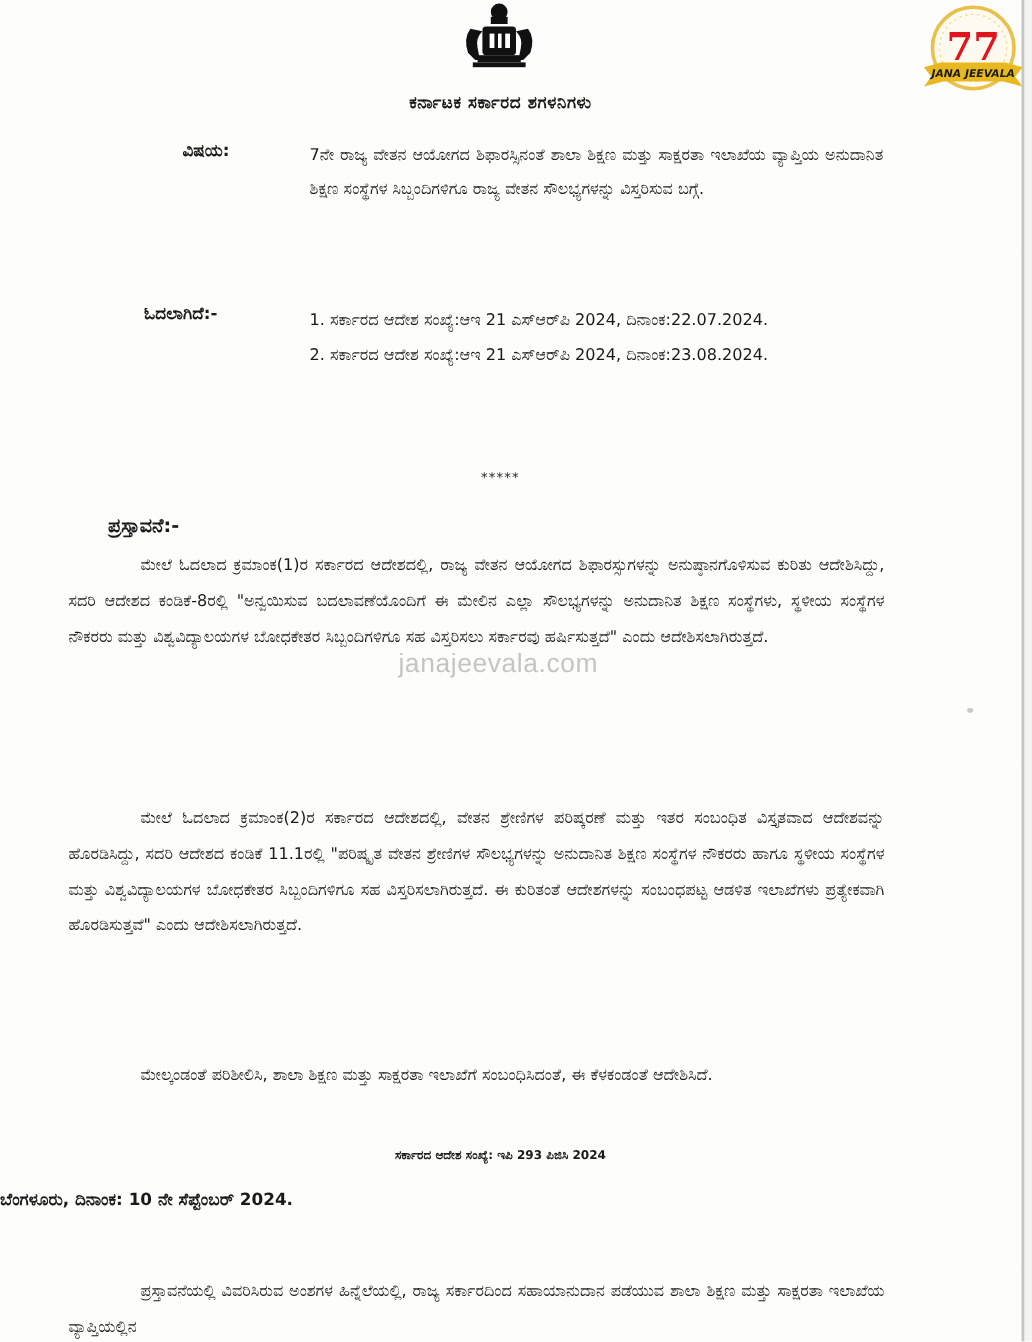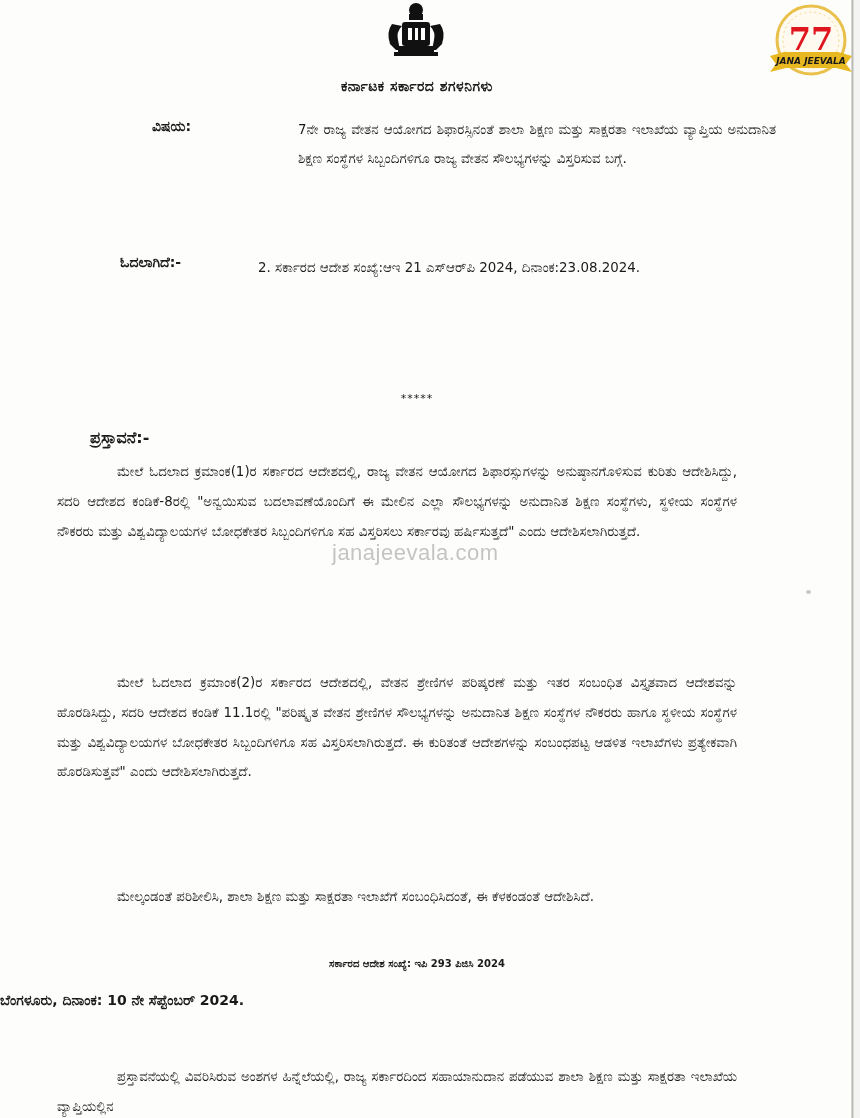--- a/index.html
+++ b/index.html
@@ -17,21 +17,21 @@
   .emblem { position:absolute; left:378px; top:2px; width:76px; height:60px; }
   .badge { position:absolute; left:766px; top:2px; width:90px; height:82px; }
   .doc-title {
     position:absolute; left:0; top:78px; width:834px; text-align:center;
     font-size:14px; font-weight:bold; letter-spacing:0.5px;
   }
   .row { position:absolute; font-size:13.4px; line-height:28.5px; }
   .label { position:absolute; font-weight:bold; font-size:14px; }
   .justify { text-align:justify; text-align-last:left; }
   .subject-label { left:152px; top:118px; }
-  .subject-text { left:258px; top:116px; width:478px;margin-left:40px; }
+  .subject-text { left:258px; top:116px; width:478px; }
   .ref-label { left:120px; top:254px; }
   .ref-list { left:258px; top:254px; width:478px; }
   .ref-item { margin:0; }
   .stars { position:absolute; left:0; top:392px; width:834px; text-align:center; font-size:11px; letter-spacing:1px; }
   .preamble-label { position:absolute; left:90px; top:428px; font-weight:bold; font-size:16px; }
   .para { position:absolute; left:57px; width:680px; font-size:13.4px; line-height:29.8px; text-indent:60px; text-align:justify; }
   .p1 { top:457px; }
   .p2 { top:668px; }
   .p3 { top:882px; }
   .order-no { position:absolute; left:0; top:958px; width:834px; text-align:center; font-weight:bold; font-size:10px; }
@@ -74,20 +74,21 @@
   <text x="45" y="62" text-anchor="middle" font-family="DejaVu Sans, sans-serif" font-weight="bold" font-style="italic" font-size="9" fill="#1a1a1a">JANA JEEVALA</text>
 </svg>
 
 <div class="doc-title">ಕರ್ನಾಟಕ ಸರ್ಕಾರದ ಶಗಳನಿಗಳು</div>
 
 <div class="label subject-label">ವಿಷಯ:</div>
 <div class="row subject-text justify">7ನೇ ರಾಜ್ಯ ವೇತನ ಆಯೋಗದ ಶಿಫಾರಸ್ಸಿನಂತೆ ಶಾಲಾ ಶಿಕ್ಷಣ ಮತ್ತು ಸಾಕ್ಷರತಾ ಇಲಾಖೆಯ ವ್ಯಾಪ್ತಿಯ ಅನುದಾನಿತ ಶಿಕ್ಷಣ ಸಂಸ್ಥೆಗಳ ಸಿಬ್ಬಂದಿಗಳಿಗೂ ರಾಜ್ಯ ವೇತನ ಸೌಲಭ್ಯಗಳನ್ನು ವಿಸ್ತರಿಸುವ ಬಗ್ಗೆ.</div>
 
 <div class="label ref-label">ಓದಲಾಗಿದೆ:-</div>
 <div class="row ref-list justify">
+  <p class="ref-item">1. ಸರ್ಕಾರದ ಆದೇಶ ಸಂಖ್ಯೆ:ಆಇ 21 ಎಸ್‌ಆರ್‌ಪಿ 2024, ದಿನಾಂಕ:22.07.2024.</p>
   <p class="ref-item">2. ಸರ್ಕಾರದ ಆದೇಶ ಸಂಖ್ಯೆ:ಆಇ 21 ಎಸ್‌ಆರ್‌ಪಿ 2024, ದಿನಾಂಕ:23.08.2024.</p>
 </div>
 <div class="stars">*****</div>
 
 <div class="preamble-label">ಪ್ರಸ್ತಾವನೆ:-</div>
 <div class="para p1">ಮೇಲೆ ಓದಲಾದ ಕ್ರಮಾಂಕ(1)ರ ಸರ್ಕಾರದ ಆದೇಶದಲ್ಲಿ, ರಾಜ್ಯ ವೇತನ ಆಯೋಗದ ಶಿಫಾರಸ್ಸುಗಳನ್ನು ಅನುಷ್ಠಾನಗೊಳಿಸುವ ಕುರಿತು ಆದೇಶಿಸಿದ್ದು, ಸದರಿ ಆದೇಶದ ಕಂಡಿಕೆ-8ರಲ್ಲಿ "ಅನ್ವಯಿಸುವ ಬದಲಾವಣೆಯೊಂದಿಗೆ ಈ ಮೇಲಿನ ಎಲ್ಲಾ ಸೌಲಭ್ಯಗಳನ್ನು ಅನುದಾನಿತ ಶಿಕ್ಷಣ ಸಂಸ್ಥೆಗಳು, ಸ್ಥಳೀಯ ಸಂಸ್ಥೆಗಳ ನೌಕರರು ಮತ್ತು ವಿಶ್ವವಿದ್ಯಾಲಯಗಳ ಬೋಧಕೇತರ ಸಿಬ್ಬಂದಿಗಳಿಗೂ ಸಹ ವಿಸ್ತರಿಸಲು ಸರ್ಕಾರವು ಹರ್ಷಿಸುತ್ತದೆ" ಎಂದು ಆದೇಶಿಸಲಾಗಿರುತ್ತದೆ.</div>
 <div class="para p2">ಮೇಲೆ ಓದಲಾದ ಕ್ರಮಾಂಕ(2)ರ ಸರ್ಕಾರದ ಆದೇಶದಲ್ಲಿ, ವೇತನ ಶ್ರೇಣಿಗಳ ಪರಿಷ್ಕರಣೆ ಮತ್ತು ಇತರ ಸಂಬಂಧಿತ ವಿಸ್ತೃತವಾದ ಆದೇಶವನ್ನು ಹೊರಡಿಸಿದ್ದು, ಸದರಿ ಆದೇಶದ ಕಂಡಿಕೆ 11.1ರಲ್ಲಿ "ಪರಿಷ್ಕೃತ ವೇತನ ಶ್ರೇಣಿಗಳ ಸೌಲಭ್ಯಗಳನ್ನು ಅನುದಾನಿತ ಶಿಕ್ಷಣ ಸಂಸ್ಥೆಗಳ ನೌಕರರು ಹಾಗೂ ಸ್ಥಳೀಯ ಸಂಸ್ಥೆಗಳ ಮತ್ತು ವಿಶ್ವವಿದ್ಯಾಲಯಗಳ ಬೋಧಕೇತರ ಸಿಬ್ಬಂದಿಗಳಿಗೂ ಸಹ ವಿಸ್ತರಿಸಲಾಗಿರುತ್ತದೆ. ಈ ಕುರಿತಂತೆ ಆದೇಶಗಳನ್ನು ಸಂಬಂಧಪಟ್ಟ ಆಡಳಿತ ಇಲಾಖೆಗಳು ಪ್ರತ್ಯೇಕವಾಗಿ ಹೊರಡಿಸುತ್ತವೆ" ಎಂದು ಆದೇಶಿಸಲಾಗಿರುತ್ತದೆ.</div>
 <div class="para p3">ಮೇಲ್ಕಂಡಂತೆ ಪರಿಶೀಲಿಸಿ, ಶಾಲಾ ಶಿಕ್ಷಣ ಮತ್ತು ಸಾಕ್ಷರತಾ ಇಲಾಖೆಗೆ ಸಂಬಂಧಿಸಿದಂತೆ, ಈ ಕೆಳಕಂಡಂತೆ ಆದೇಶಿಸಿದೆ.</div>
 
 <div class="order-no">ಸರ್ಕಾರದ ಆದೇಶ ಸಂಖ್ಯೆ: ಇಪಿ 293 ಪಿಜಿಸಿ 2024</div>

